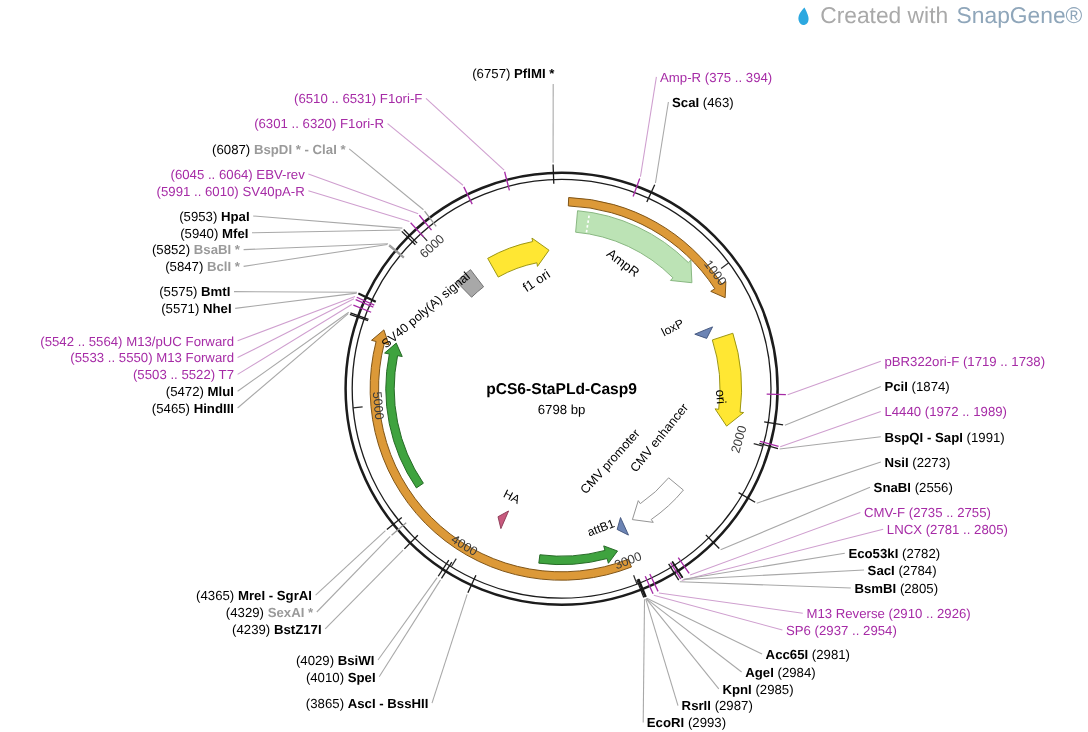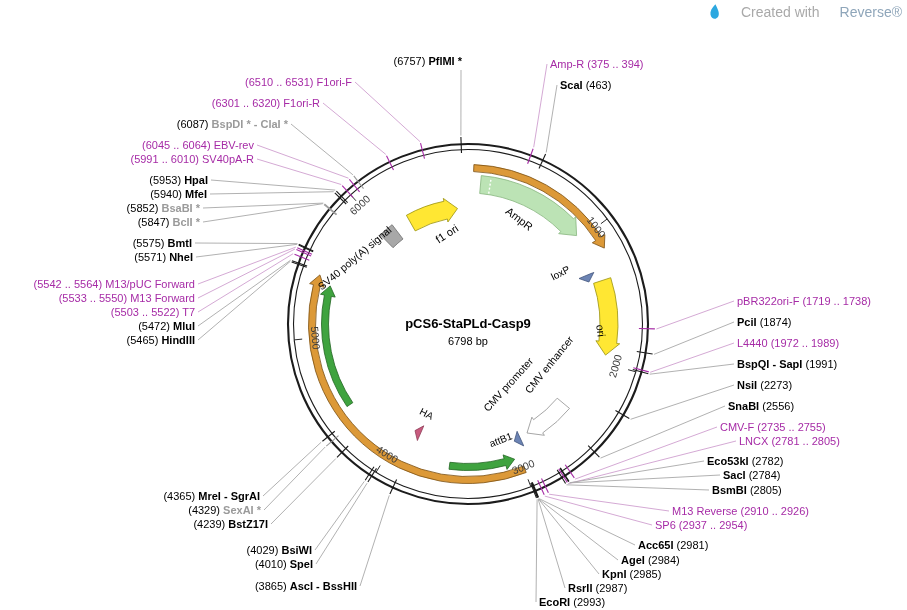--- a/index.html
+++ b/index.html
@@ -1,35 +1,35 @@
 <!DOCTYPE html>
 <html><head>
 <meta charset="utf-8">
 <style>
   html,body{margin:0;padding:0;background:#fff;}
   .stage{position:relative;width:907px;height:610px;overflow:hidden;background:#fff;
          font-family:"Liberation Sans","DejaVu Sans",sans-serif;}
-  .watermark{position:absolute;top:3px;right:5px;display:flex;align-items:center;gap:20px;font-size:14px;}
+  .watermark{position:absolute;top:3px;right:5px;display:flex;align-items:center;gap:7px;font-size:19px;}
   .wm-prefix{color:#a9a9a9;}
   .wm-brand{color:#8fa6ba;}
   #map-svg{display:block;}
   #map-svg text{font-family:"Liberation Sans","DejaVu Sans",sans-serif;}
   .title{font-size:13px;font-weight:bold;fill:#000;}
   .bp{font-size:11px;fill:#000;}
 </style>
 </head>
 <body>
 
 <div class="stage">
   <div class="watermark">
     <svg width="14" height="18" viewBox="0 0 20 24">
       <path d="M12 1 C7 6 4 11 5 16 c1 4 4 6.5 7.5 5.5 c4 -1.2 5.5 -6 3.5 -11.5 C14.8 6.5 13.5 3.5 12 1 z" fill="#2CA8E0"></path>
     </svg>
     <span class="wm-prefix">Created with </span>
-    <span class="wm-brand">Reverse®</span>
+    <span class="wm-brand">SnapGene®</span>
   </div>
   <svg id="map-svg" width="907" height="610">
     <g id="gen">
         <path d="M473.9,164.6 A159.5,159.5 0 0 1 601.6,236.8 L604.9,234.6 L604.3,248.1 L592.3,242.8 L595.7,240.6 A152.5,152.5 0 0 0 473.6,171.6 Z" fill="#DC9938" stroke="#7a4f12" stroke-width="0.8"></path>
         <path d="M526.2,472.5 A159.5,159.5 0 0 1 313.4,284.6 L309.6,283.6 L319.9,274.9 L324.1,287.3 L320.2,286.3 A152.5,152.5 0 0 0 523.6,466 Z" fill="#DC9938" stroke="#7a4f12" stroke-width="0.8"></path>
         <path d="M347,406.6 A146.5,146.5 0 0 1 324.4,295 L320.5,294.2 L330.2,285.9 L335.2,297.1 L331.3,296.4 A139.5,139.5 0 0 0 352.8,402.7 Z" fill="#3fa33f" stroke="#226622" stroke-width="0.8"></path>
         <path d="M514.6,459.2 L507,469.4 L505.9,465.5 A146.5,146.5 0 0 1 449,469.3 L449.9,462.3 A139.5,139.5 0 0 0 504.1,458.7 L503.1,454.9 Z" fill="#3fa33f" stroke="#226622" stroke-width="0.8"></path>
         <path d="M481.3,175.6 A149,149 0 0 1 573.6,218.8 L575.7,216.7 L576.6,235.6 L558.7,233.7 L560.8,231.5 A131,131 0 0 0 479.7,193.5 Z" fill="#BCE3B5" stroke="#86b57e" stroke-width="0.8"></path>
         <line x1="488.7" y1="193.6" x2="491.2" y2="177.8" stroke="#fff" stroke-width="1.4" stroke-dasharray="2,2"></line>
         <path d="M406.4,215.3 A125,125 0 0 1 443.9,201.3 L443.3,198.4 L457.5,208.5 L447.9,222 L447.4,219 A107,107 0 0 0 415.2,230.9 Z" fill="#FFE733" stroke="#99920e" stroke-width="0.8"></path>

